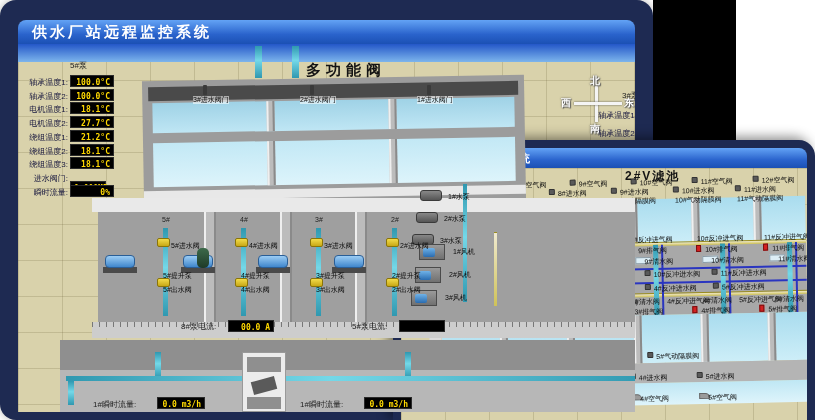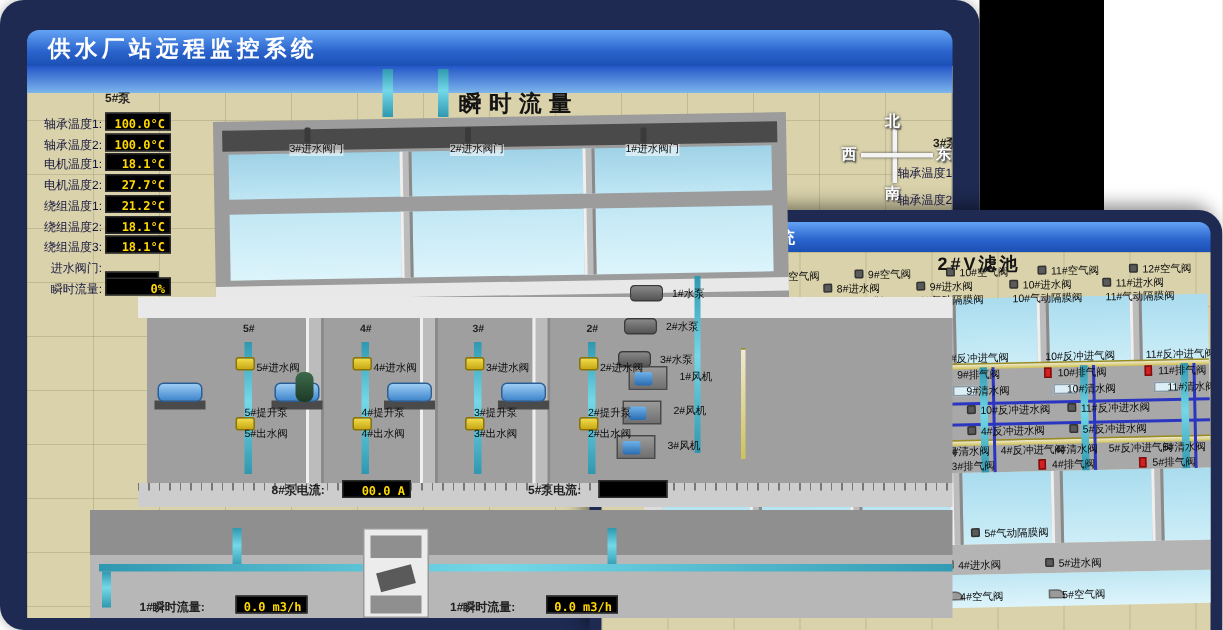--- a/index.html
+++ b/index.html
@@ -15,21 +15,21 @@
 #front-title{left:8px;top:8px;width:406px;height:20px;font-size:11px;letter-spacing:1px;padding-left:10px}
 .scene{position:absolute;overflow:hidden;background:#d9d2ab;
  background-image:linear-gradient(rgba(110,100,60,.22) 1px,transparent 1px),linear-gradient(90deg,rgba(110,100,60,.22) 1px,transparent 1px);
  background-size:44px 36px}
 #back-scene{left:18px;top:44px;width:617px;height:368px}
 #front-scene{left:8px;top:28px;width:406px;height:252px}
 .sky{position:absolute;left:0;top:0;width:617px;height:18px;background:linear-gradient(#2457c8,#7db5ec)}
 .lbl{position:absolute;font-size:7px;line-height:1.1;color:#0a0a0a;white-space:nowrap;z-index:6}
 .lbl.big{font-size:15px;font-weight:bold;letter-spacing:5px;color:#141414}
 .lbl.med{font-size:12px;font-weight:bold;letter-spacing:2px;color:#141414}
-.lbl.sec{font-weight:bold;color:#222}
+.lbl.sec{font-weight:normal;color:#222}
 .plabel{position:absolute;font-size:8px;color:#16163e;width:46px;text-align:right;white-space:nowrap;z-index:6}
 .display{position:absolute;height:12px;background:#000;color:#ffd900;font:bold 8px "DejaVu Sans Mono",monospace;text-align:right;padding:2px 3px 0;white-space:nowrap;z-index:6;border:1px solid #2a2a2a}
 .icon{position:absolute;z-index:5}
 .icon.gray{width:6px;height:6px;background:#5a5a5a;border:1px solid #333;border-radius:1px}
 .icon.red{width:5px;height:7px;background:#d42020;border:1px solid #7a0f0f}
 .icon.wbox{width:16px;height:7px;background:#dceef6;border:1px solid #8a9aa4}
 .icon.elbow{width:11px;height:6px;background:#9a9a9a;border:1px solid #666;border-radius:0 5px 0 0}
 .icon.post{width:4px;height:10px;background:#3a3a3a;border-radius:1px}
 .valve-y{position:absolute;width:13px;height:9px;background:linear-gradient(#f2dc4a,#c8a816);border:1px solid #8a7408;border-radius:2px;z-index:5}
 .pump-b{position:absolute;width:30px;height:13px;background:linear-gradient(#9ccdf4,#3f86cc);border:1px solid #2a5e96;border-radius:4px;z-index:5}
@@ -59,21 +59,21 @@
 <div id="stage">
   <div class="blackpane"></div>
 
   <div class="window" id="back-window">
     <div class="titlebar" id="back-title">
       <span>供水厂站远程监控系统</span>
     </div>
     <div class="scene" id="back-scene">
       <div class="sky"></div>
 
-      <span class="lbl big" style="left:288px;top:18px">瞬时流量</span>
+      <span class="lbl big" style="left:288px;top:18px">多功能阀</span>
 
       <div>
         <div class="compass-bar" style="left:577px;top:42px;width:3px;height:36px"></div>
         <div class="compass-bar" style="left:556px;top:58px;width:48px;height:3px"></div>
         <span class="clabel" style="left:572px;top:30px">北</span>
         <span class="clabel" style="left:543px;top:52px">西</span>
         <span class="clabel" style="left:572px;top:78px">南</span>
         <span class="clabel" style="left:606px;top:52px">东</span>
       </div>
 

